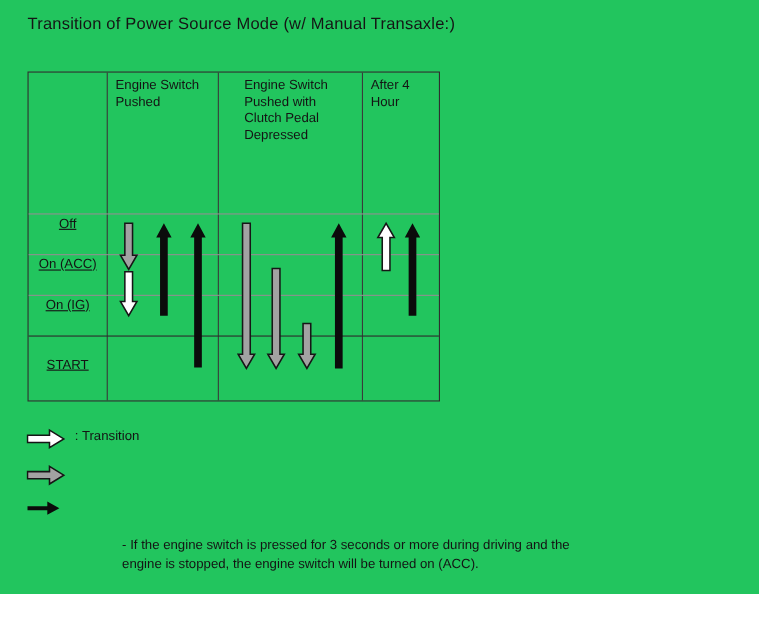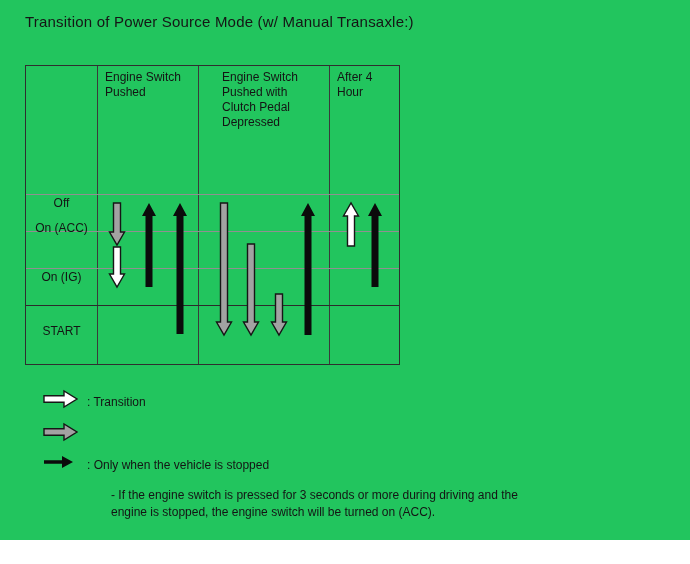--- a/index.html
+++ b/index.html
@@ -15,25 +15,25 @@
     border:1px solid #2f2f2f;box-sizing:content-box;
   }
   .vline{position:absolute;top:0;width:1px;height:298px;background:#3a3a3a;}
   .hline{position:absolute;left:0;width:373px;height:1px;}
   .hline.light{background:#909090;}
   .hline.dark{background:#2b2b2b;}
   .hcell{
     position:absolute;font-size:12px;line-height:15px;white-space:pre-line;color:#141414;
   }
   .rlabel{
-    position:absolute;left:0;width:71px;text-align:center;font-size:12px;color:#141414;
+    position:absolute;left:0;width:71px;text-align:center;font-size:12px;color:#141414;text-decoration:underline;
   }
   .arrows{position:absolute;left:0;top:0;width:373px;height:298px;overflow:visible;}
   .legend-row{
-    position:absolute;left:43px;height:20px;display:flex;align-items:flex-end;
+    position:absolute;left:24px;height:20px;display:flex;align-items:flex-start;
   }
   .legend-arrow{width:40px;height:20px;flex:0 0 auto;}
   .legend-label{font-size:12px;color:#141414;margin-left:4px;}
   .note{
     position:absolute;left:71px;top:487px;width:480px;font-size:12px;line-height:16.5px;
     white-space:pre-line;color:#141414;margin-left:40px;
   }
   .page-marker{position:absolute;left:10px;top:542px;font-size:10px;color:#141414;}
 </style>
 </head>
@@ -56,21 +56,21 @@
     <div class="hcell" style="left:79px;top:4px;width:92px">Engine Switch
 Pushed</div>
     <div class="hcell" style="left:196px;top:4px;width:106px">Engine Switch
 Pushed with
 Clutch Pedal
 Depressed</div>
     <div class="hcell" style="left:311px;top:4px;width:58px">After 4
 Hour</div>
 
     <div class="rlabel" style="top:130px">Off</div>
-    <div class="rlabel" style="top:155px">On (ACC)</div>
+    <div class="rlabel" style="top:167px">On (ACC)</div>
     <div class="rlabel" style="top:204px">On (IG)</div>
     <div class="rlabel" style="top:258px">START</div>
 
     <svg class="arrows" viewBox="0 0 373 298">
         <polygon points="87.5,137 94.5,137 94.5,166 98.5,166 91,179 83.5,166 87.5,166" fill="#a2a2a2" stroke="#161616" stroke-width="1.4"></polygon>
         <polygon points="87.5,181 94.5,181 94.5,208 98.5,208 91,221 83.5,208 87.5,208" fill="#ffffff" stroke="#161616" stroke-width="1.4"></polygon>
         <polygon points="119.5,221 126.5,221 126.5,150 130,150 123,137 116,150 119.5,150" fill="#0b0b0b" stroke="none"></polygon>
         <polygon points="150.5,268 157.5,268 157.5,150 161,150 154,137 147,150 150.5,150" fill="#0b0b0b" stroke="none"></polygon>
         <polygon points="194.5,137 201.5,137 201.5,256 205.5,256 198,269 190.5,256 194.5,256" fill="#a2a2a2" stroke="#161616" stroke-width="1.4"></polygon>
         <polygon points="221.5,178 228.5,178 228.5,256 232.5,256 225,269 217.5,256 221.5,256" fill="#a2a2a2" stroke="#161616" stroke-width="1.4"></polygon>
@@ -90,21 +90,20 @@
     </div>
     <div class="legend-row" style="top:422px">
       <svg class="legend-arrow" viewBox="0 0 40 20">
           <polygon points="1,6.75 21,6.75 21,2 34,10 21,18 21,13.25 1,13.25" fill="#a2a2a2" stroke="#161616" stroke-width="1.4"></polygon>
         </svg>
     </div>
     <div class="legend-row" style="top:452px">
       <svg class="legend-arrow" viewBox="0 0 40 20">
           <polygon points="1,8.2 19,8.2 19,4 30,10 19,16 19,11.8 1,11.8" fill="#0b0b0b" stroke="none"></polygon>
         </svg>
-      <span class="legend-label">: Only when the vehicle is stopped</span>
     </div>
   </div>
 
   <div class="note">- If the engine switch is pressed for 3 seconds or more during driving and the
 engine is stopped, the engine switch will be turned on (ACC).</div>
 
   <div class="page-marker">Y</div>
 
 </div>
 

